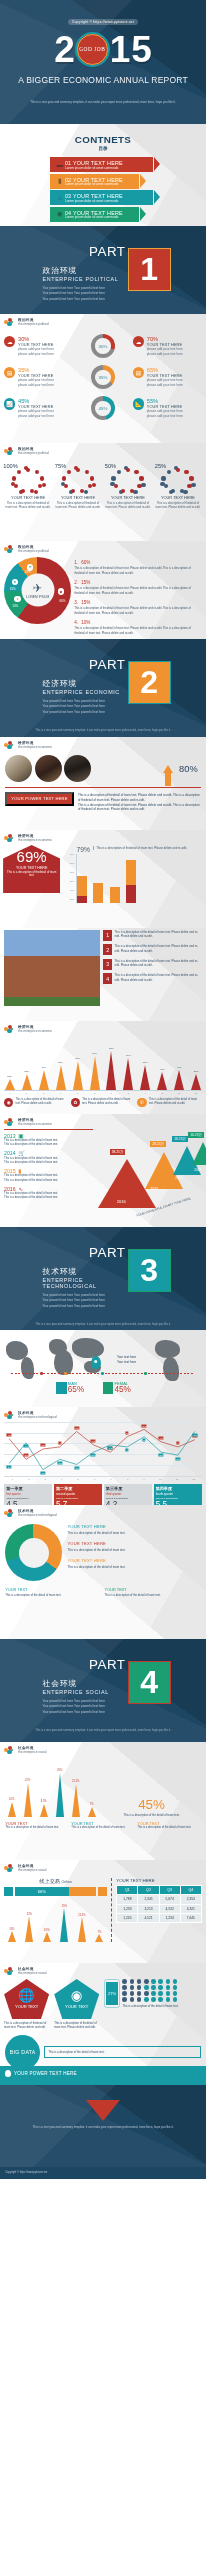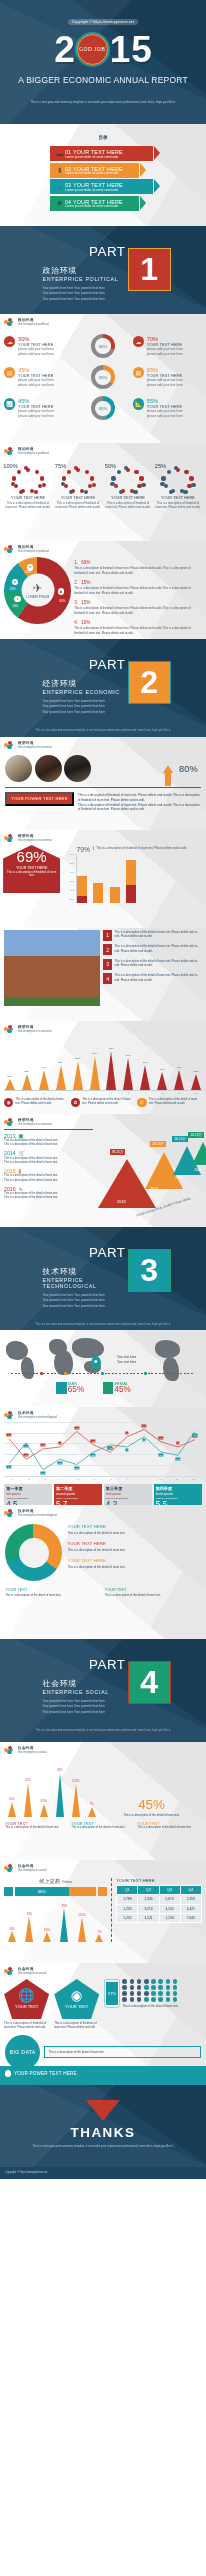--- a/index.html
+++ b/index.html
@@ -294,20 +294,21 @@
     </div>
     <div class="d">1</div>
     <div class="d">5</div>
   </div>
   <div class="cover-sub">A BIGGER ECONOMIC ANNUAL REPORT</div>
   <div class="cover-note">This is a nice year-end summary template, it can make your report more professional, more force, hope you like it.</div>
 </div>
 
 <div class="slide light" style="height:102px">
   <div class="contents-title">
+    <h2>CONTNETS</h2>
     <h3>目录</h3>
   </div>
   <div class="ribbons">
     <div class="ribbon r1">
       <div class="ico">▬</div>
       <div class="txt">
         <b>01 YOUR TEXT HERE</b>
         <i>Lorem ipsum dolor sit amet commodo</i>
       </div>
     </div>
@@ -1302,20 +1303,19 @@
 
 <div class="slide" style="height:18.5px;background:#169ba5">
   <div class="tealband">
     <div class="drop"></div>
     <span>YOUR POWER TEXT HERE</span>
   </div>
 </div>
 
 <div class="slide dark thanks" style="height:82px">
   <div class="tri"></div>
-  <h2>THANKS</h2>
   <p>This is a nice year-end summary template, it can make your report more professional, more force, hope you like it.</p>
 </div>
 
 <div class="slide" style="height:auto;background:#1d4663">
   <div class="footer">Copyright ® https://www.pptstore.net</div>
 </div>
 
 
 </body></html>

